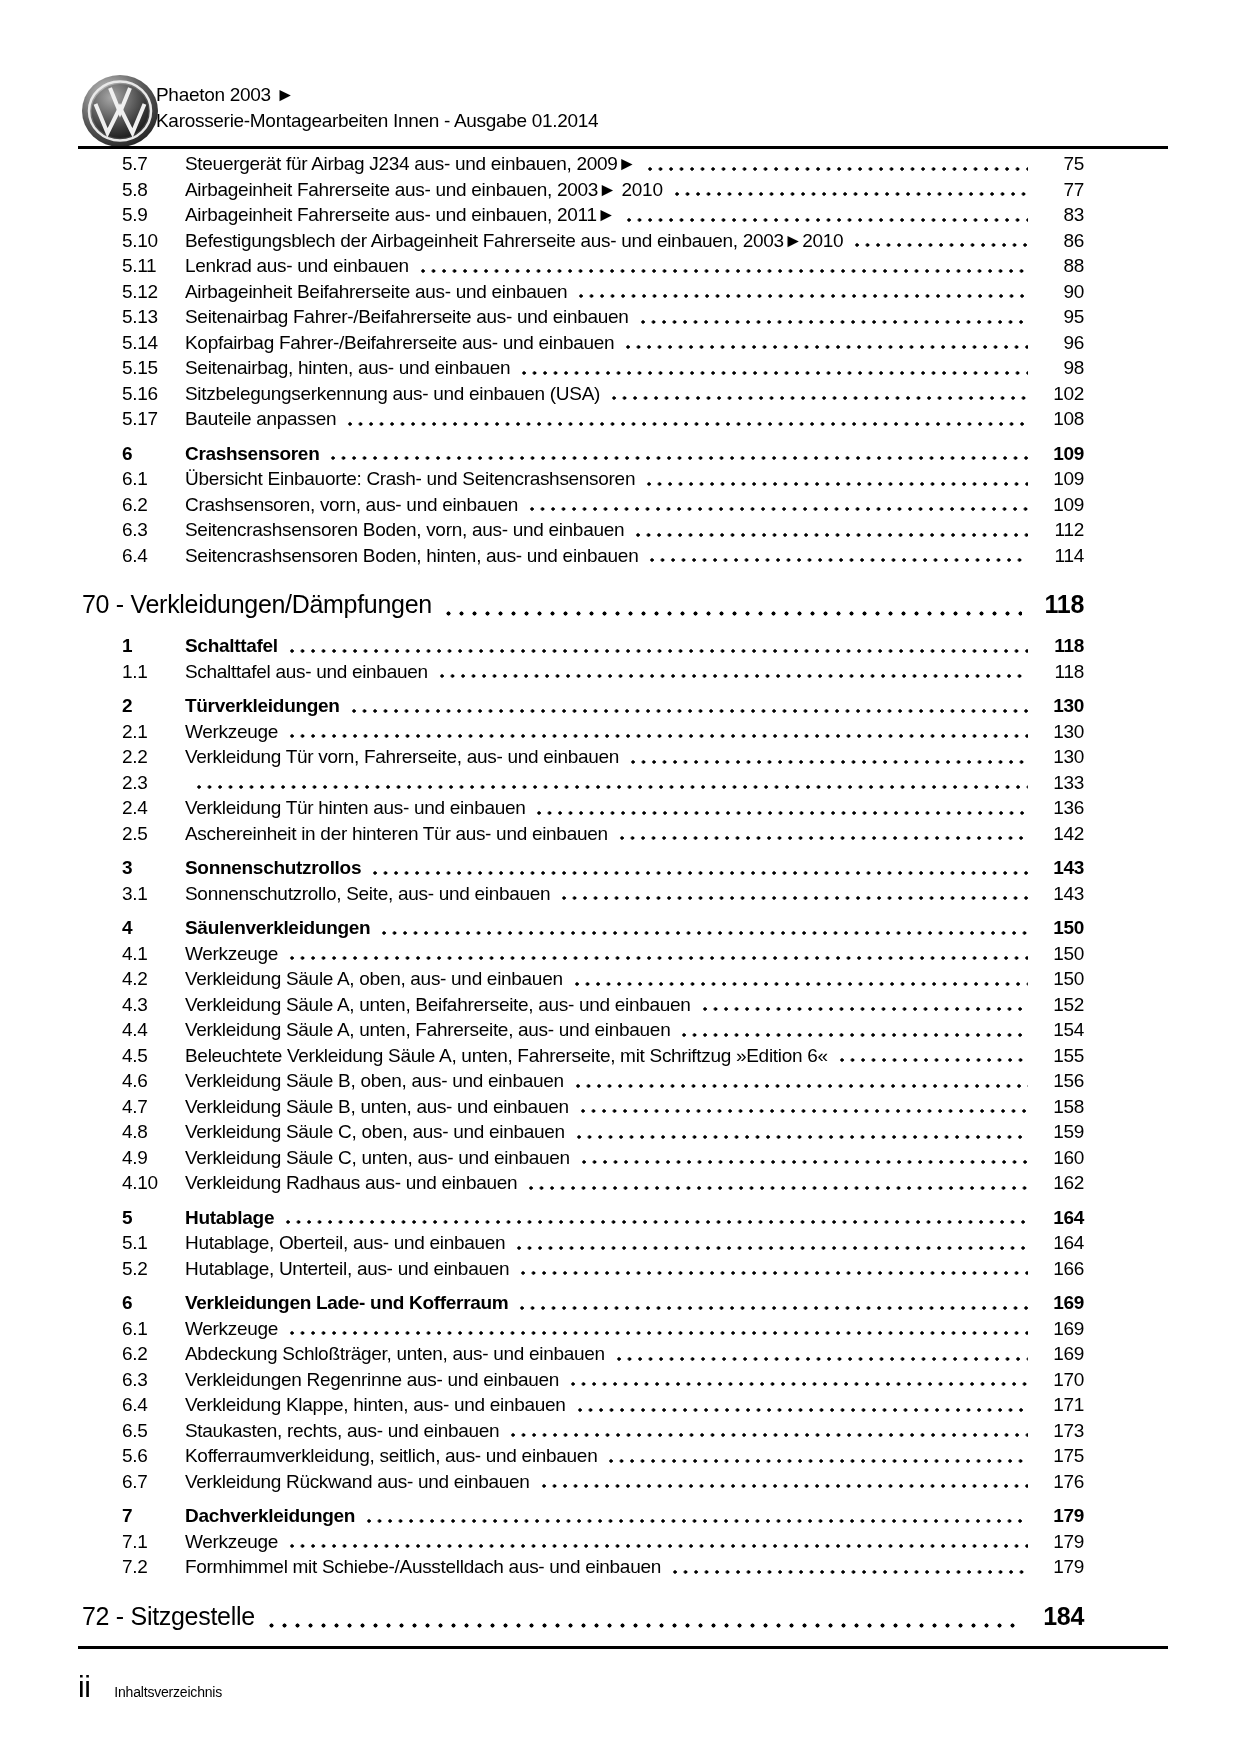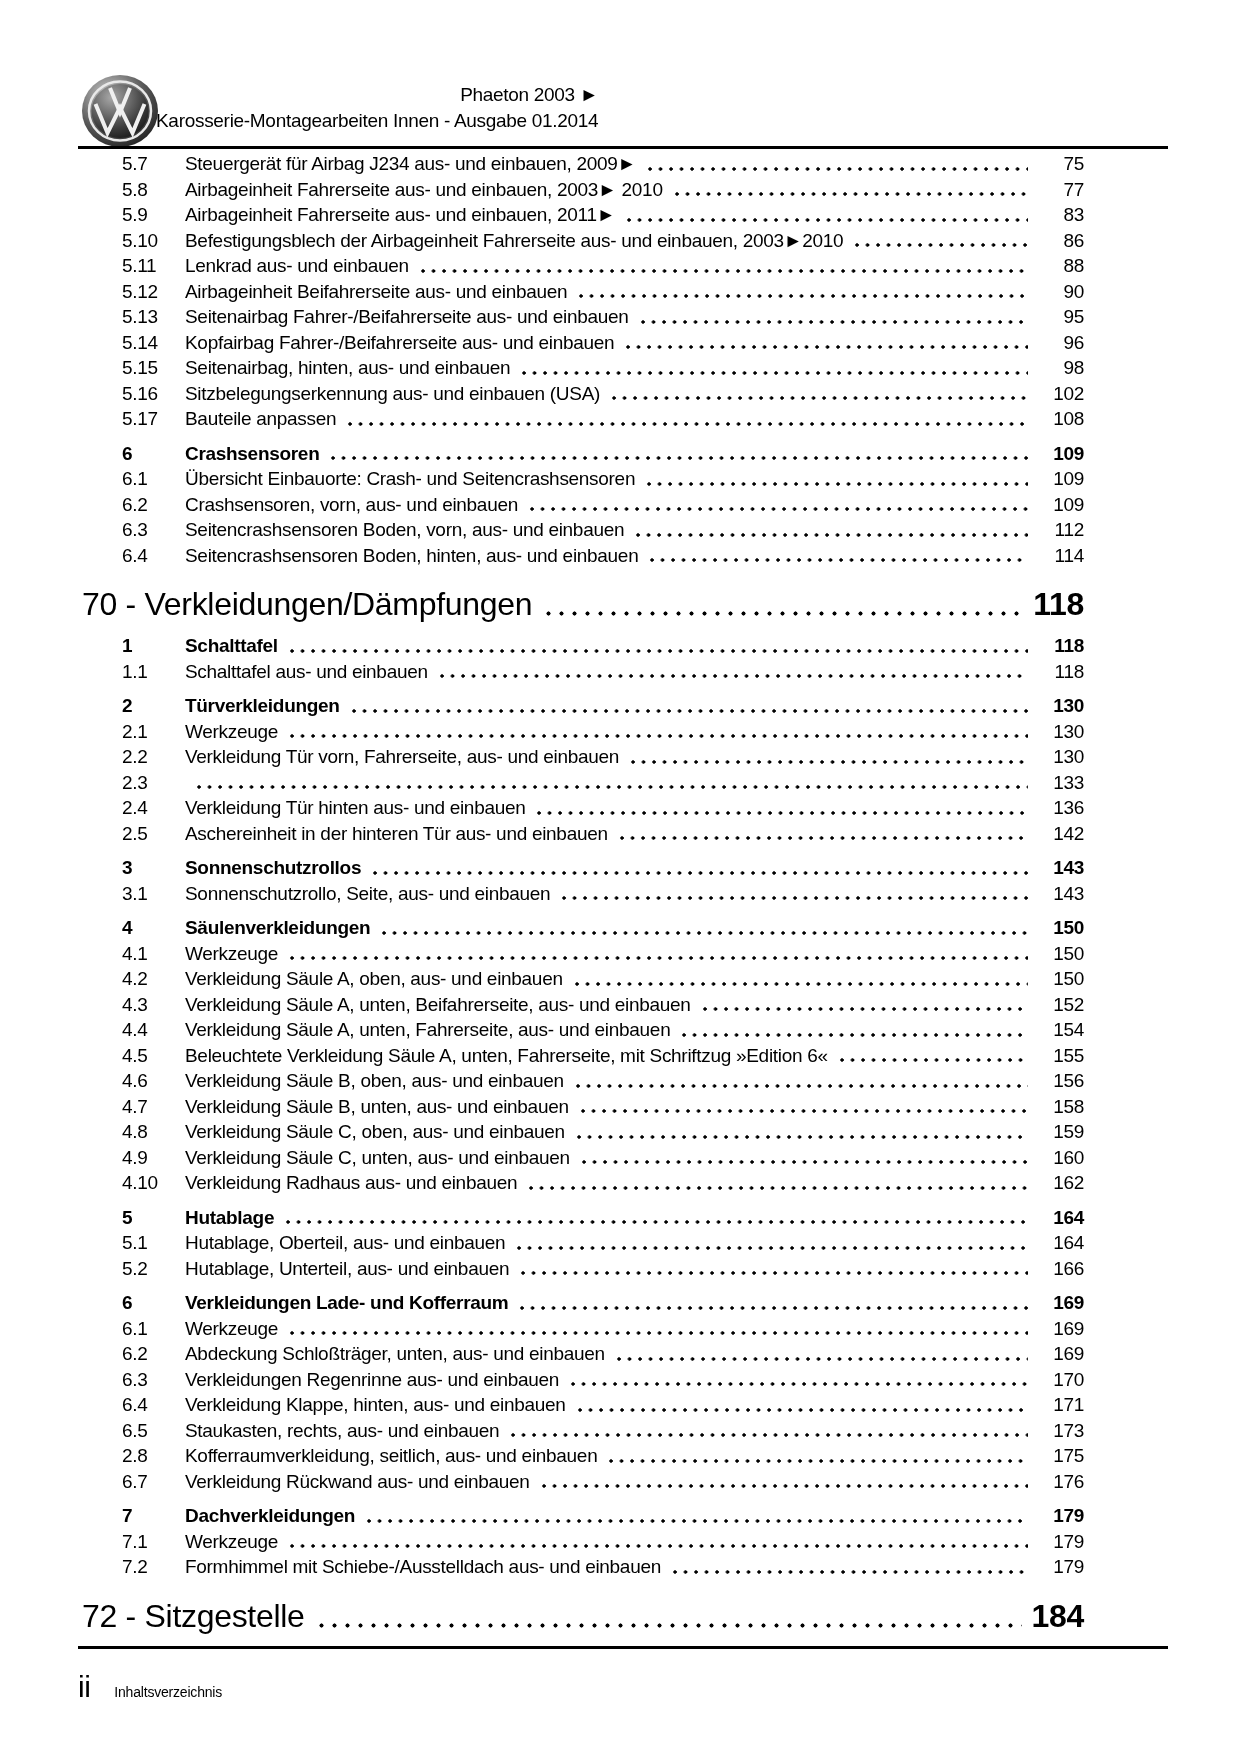--- a/index.html
+++ b/index.html
@@ -21,21 +21,20 @@
     background: #fff;
   }
 
   
   .header {
     position: absolute;
     top: 72px;
     left: 78px;
     right: 60px;
     height: 76px;
-    text-align: right;
   }
   .logo-wrap {
     position: absolute;
     left: 0;
     top: 2px;
     width: 84px;
     height: 74px;
   }
   .header-text {
     position: absolute;
@@ -86,21 +85,21 @@
     background-repeat: repeat-x;
     background-position: left bottom;
   }
   .row .page-num {
     flex: none;
     min-width: 46px;
     text-align: right;
   }
   .row.main { font-weight: bold; margin-top: 9px; }
   .row.chapter {
-    font-size: 32px;
+    font-size: 25px;
     line-height: 40px;
     height: 40px;
     margin-top: 16px;
     margin-bottom: 6px;
     font-weight: normal;
   }
   .row.chapter .leader {
     height: 5px;
     margin: 0 10px 8px 14px;
     background-image: radial-gradient(circle at 2.5px 2.5px, #000 1.8px, transparent 2.3px);
@@ -434,21 +433,21 @@
     <span class="leader"></span>
     <span class="page-num">171</span>
   </div>
       <div class="row sub">
     <span class="num">6.5</span>
     <span class="title">Staukasten, rechts, aus- und einbauen</span>
     <span class="leader"></span>
     <span class="page-num">173</span>
   </div>
       <div class="row sub">
-    <span class="num">2.8</span>
+    <span class="num">5.6</span>
     <span class="title">Kofferraumverkleidung, seitlich, aus- und einbauen</span>
     <span class="leader"></span>
     <span class="page-num">175</span>
   </div>
       <div class="row sub">
     <span class="num">6.7</span>
     <span class="title">Verkleidung Rückwand aus- und einbauen</span>
     <span class="leader"></span>
     <span class="page-num">176</span>
   </div>

